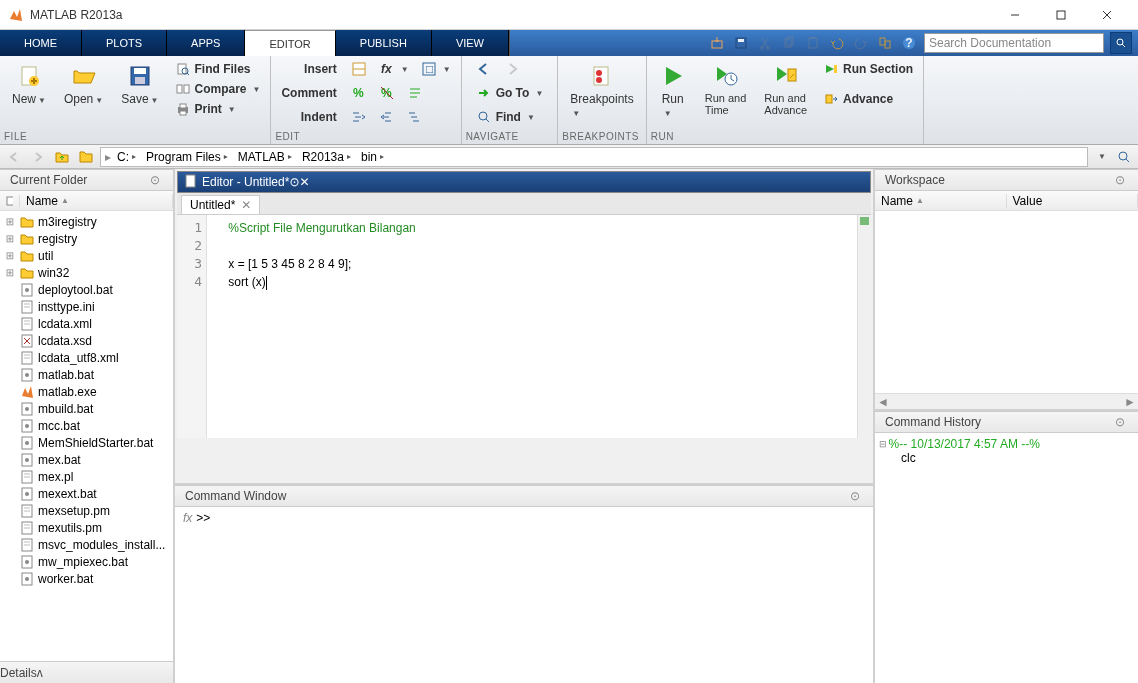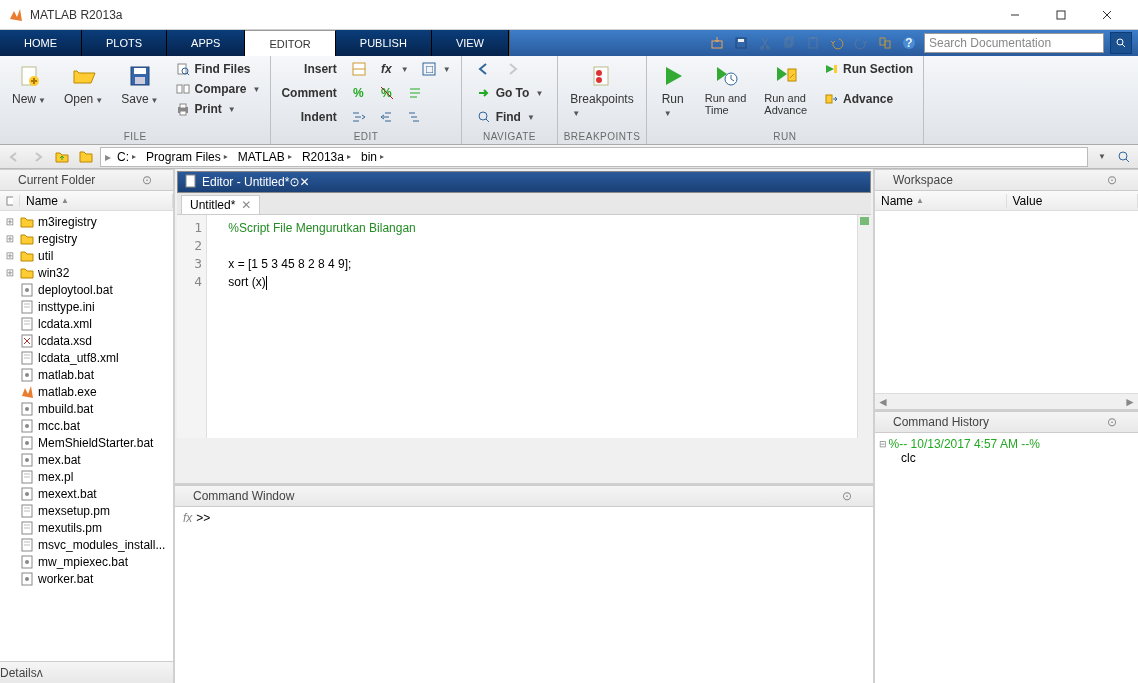--- a/index.html
+++ b/index.html
@@ -11,39 +11,39 @@
 .titlebar .winbtn{width:46px;height:30px;display:flex;align-items:center;justify-content:center;cursor:pointer;}
 .tabbar{height:26px;background:linear-gradient(#0a3d7a,#06234d);display:flex;align-items:stretch;}
 .tab{padding:0 24px;color:#fff;display:flex;align-items:center;cursor:pointer;font-size:11px;border-right:1px solid #000;}
 .tab.active{background:#fff;color:#333;border-top:1px solid #999;}
 .tabbar .spacer{flex:1;background:linear-gradient(#3d7ec9,#2a5a9c);display:flex;align-items:center;padding:0 6px;gap:6px;justify-content:flex-end;border-left:1px solid #555;}
 .quickicon{width:18px;height:18px;display:flex;align-items:center;justify-content:center;cursor:pointer;opacity:0.9;}
 .searchbox{width:180px;height:20px;background:#fff;border:1px solid #999;display:flex;align-items:center;padding:0 4px;color:#888;font-size:11px;}
 .searchgo{width:22px;height:22px;background:#1a5090;display:flex;align-items:center;justify-content:center;cursor:pointer;border:1px solid #0a3d7a;}
 .ribbon{height:89px;background:linear-gradient(#f5f7fa,#dfe3e8);display:flex;border-bottom:1px solid #aaa;}
 .rgroup{border-right:1px solid #c0c0c0;display:flex;flex-direction:column;padding:2px 4px 0;}
-.rgrouplabel{text-align:center;color:#6a6a6a;font-size:10px;padding:2px 0;letter-spacing:0.5px;}
+.rgrouplabel{color:#6a6a6a;font-size:10px;padding:2px 0;letter-spacing:0.5px;}
 .rrow{flex:1;display:flex;align-items:flex-start;gap:2px;}
 .bigbtn{display:flex;flex-direction:column;align-items:center;padding:4px 8px;cursor:pointer;min-width:42px;}
 .bigbtn .ico{width:28px;height:28px;display:flex;align-items:center;justify-content:center;}
 .bigbtn .lbl{font-size:11px;color:#333;margin-top:2px;}
 .smallcol{display:flex;flex-direction:column;gap:2px;padding:2px;}
 .smallbtn{display:flex;align-items:center;gap:4px;padding:1px 4px;cursor:pointer;font-size:11px;color:#333;height:18px;font-weight:bold;}
 .smallbtn .ic{width:16px;height:16px;display:flex;align-items:center;justify-content:center;}
 .caret{font-size:8px;color:#555;margin-left:2px;}
 .pathbar{height:24px;background:linear-gradient(#f5f5f5,#e5e5e5);border-bottom:1px solid #bbb;display:flex;align-items:center;padding:0 4px;gap:4px;}
 .pathbtn{width:20px;height:20px;display:flex;align-items:center;justify-content:center;cursor:pointer;}
 .pathfield{flex:1;background:#fff;border:1px solid #bbb;height:20px;display:flex;align-items:center;padding:0 4px;gap:2px;}
 .pathseg{padding:0 4px;cursor:pointer;display:flex;align-items:center;gap:3px;}
 .layout{display:flex;height:514px;}
 .leftcol{width:175px;display:flex;flex-direction:column;border-right:2px solid #d0d0d0;}
 .midcol{flex:1;display:flex;flex-direction:column;}
 .rightcol{width:265px;display:flex;flex-direction:column;border-left:2px solid #d0d0d0;}
 .panel{display:flex;flex-direction:column;background:#fff;}
-.panelhead{height:22px;background:linear-gradient(#f5f5f5,#e8e8e8);border-bottom:1px solid #ccc;border-top:1px solid #ccc;display:flex;align-items:center;padding:0 18px;color:#444;font-size:11px;}
+.panelhead{height:22px;background:linear-gradient(#f5f5f5,#e8e8e8);border-bottom:1px solid #ccc;border-top:1px solid #ccc;display:flex;align-items:center;padding:0 10px;color:#444;font-size:11px;}
 .panelhead .phspacer{flex:1;}
 .panelhead .phbtn{width:16px;height:16px;display:flex;align-items:center;justify-content:center;cursor:pointer;opacity:0.6;margin-left:2px;}
 .colhdr{height:20px;background:linear-gradient(#fafafa,#ececec);border-bottom:1px solid #ddd;display:flex;align-items:center;}
 .colcell{padding:0 6px;border-right:1px solid #ddd;display:flex;align-items:center;gap:3px;}
 .tree{flex:1;overflow:auto;padding:2px;}
 .titem{display:flex;align-items:center;gap:3px;padding:1px 2px;cursor:pointer;height:17px;}
 .titem .exp{width:12px;text-align:center;color:#888;font-size:10px;}
 .titem .fico{width:16px;height:16px;display:flex;align-items:center;justify-content:center;}
 .detailshead{height:22px;background:linear-gradient(#f5f5f5,#e8e8e8);border-top:1px solid #ccc;display:flex;align-items:center;padding:0 0;color:#444;}
 .editorhead{height:22px;background:linear-gradient(#2a5a9c,#1a4075);color:#fff;display:flex;align-items:center;padding:0 6px;border:1px solid #888;}

